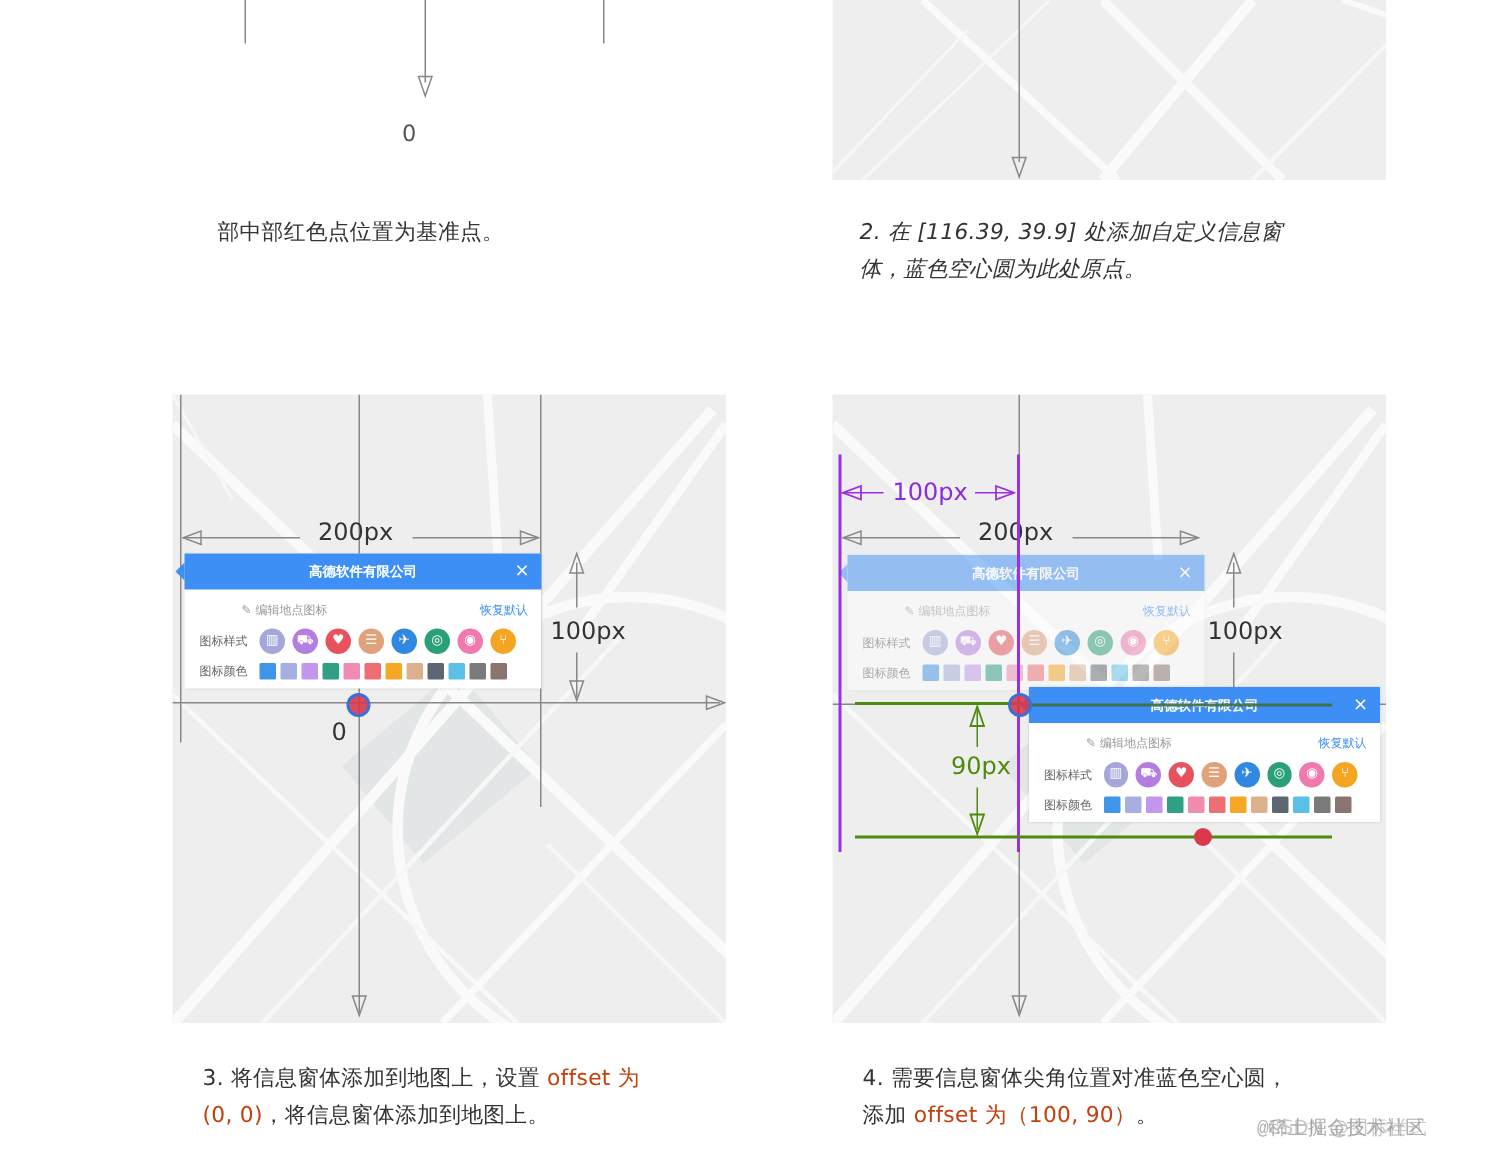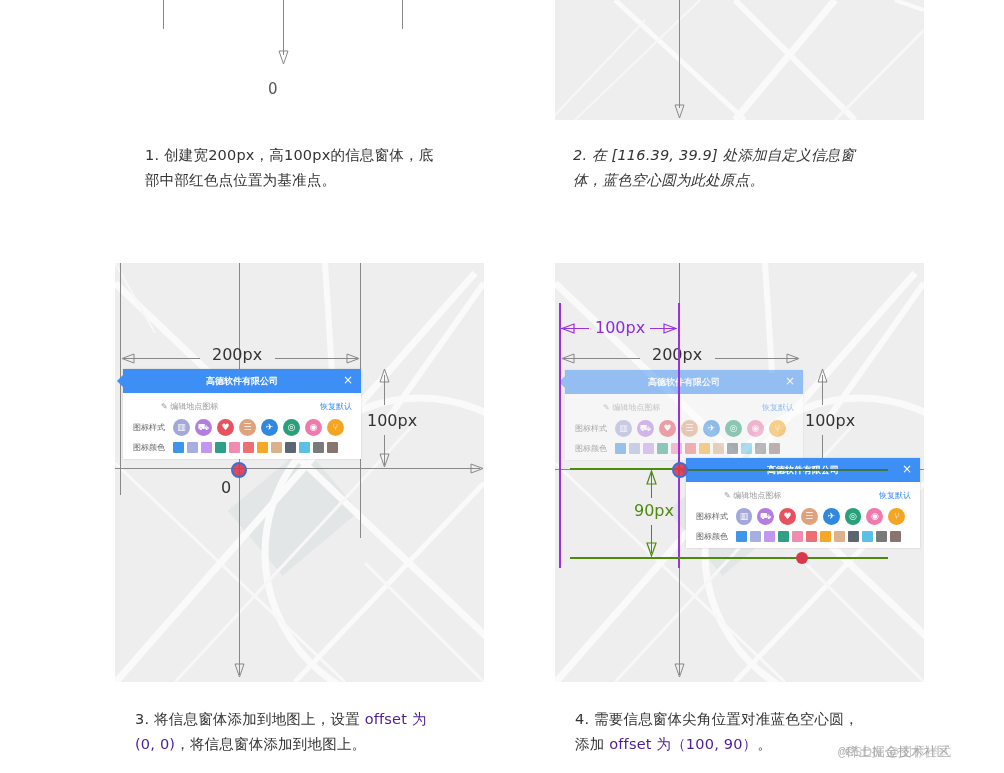--- a/index.html
+++ b/index.html
@@ -12,21 +12,21 @@
   .abs { position: absolute; }
   .map {
     position: absolute; overflow: hidden;
     background: #efefef;
   }
   .map svg.bg { position: absolute; left: 0; top: 0; }
   .caption {
     position: absolute; font-size: 14.5px; line-height: 25px; color: #333;
     letter-spacing: 0.2px;
   }
-  .caption .red { color: #4c1d95; text-align: center; }
+  .caption .red { color: #c2410c; text-align: center; }
   .vline { position: absolute; width: 1px; background: #888; }
   .hline { position: absolute; height: 1px; background: #888; }
   .dim-label { position: absolute; font-size: 15px; color: #333; background: transparent; }
 
   
   .iw {
     position: absolute; width: 238px; background: #fff;
     box-shadow: 0 0 2px rgba(0,0,0,0.15);
     font-size: 8px; color: #666;
   }
@@ -70,21 +70,20 @@
 
 <div>
   <div class="vline" style="left:163px; top:0; height:29px;"></div>
   <div class="vline" style="left:402px; top:0; height:29px;"></div>
   <div class="vline" style="left:283px; top:0; height:55px;"></div>
   <svg class="abs" style="left:278px; top:50px;" width="11" height="16">
       <polygon points="1,1 10,1 5.5,14" fill="none" stroke="#888" stroke-width="1"></polygon>
     </svg>
   <div class="dim-label" style="left:268px; top:80px; font-size:15px; color:#555;">0</div>
   <div class="caption" style="left:145px; top:143px;">
-    <div>1. 创建宽200px，高100px的信息窗体，底</div>
     <div>部中部红色点位置为基准点。</div>
   </div>
 </div>
 
 <div>
   <div class="map" style="left:555px; top:0; width:369px; height:120px;">
     <svg class="bg" width="369" height="120">
       <rect width="369" height="120" fill="#eeeeee"></rect>
       <line x1="60" y1="0" x2="190" y2="120" stroke="#fafafa" stroke-width="5"></line>
       <line x1="0" y1="115" x2="90" y2="20" stroke="#f7f7f7" stroke-width="2"></line>

